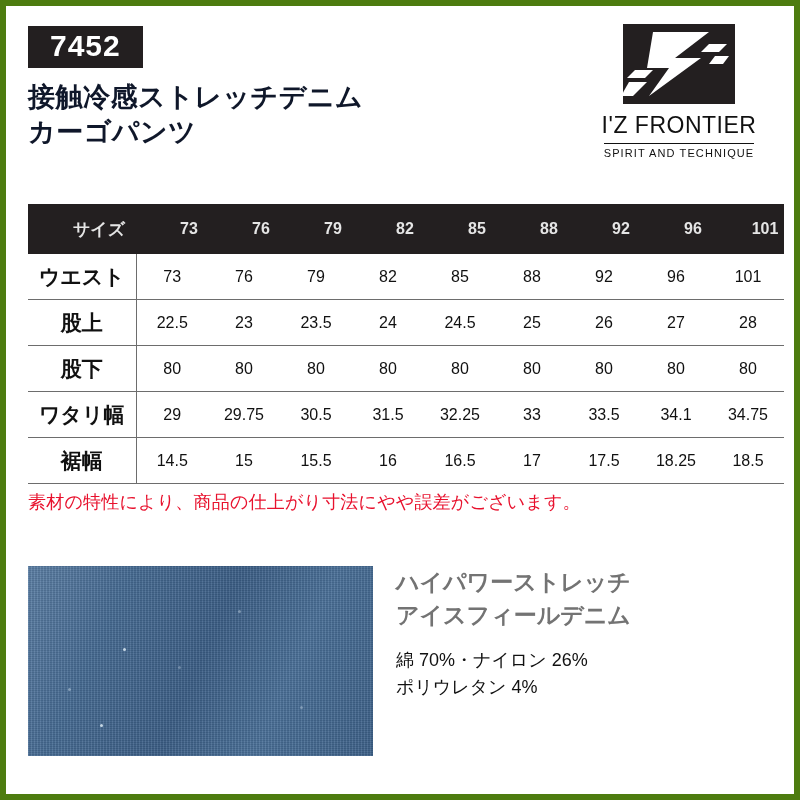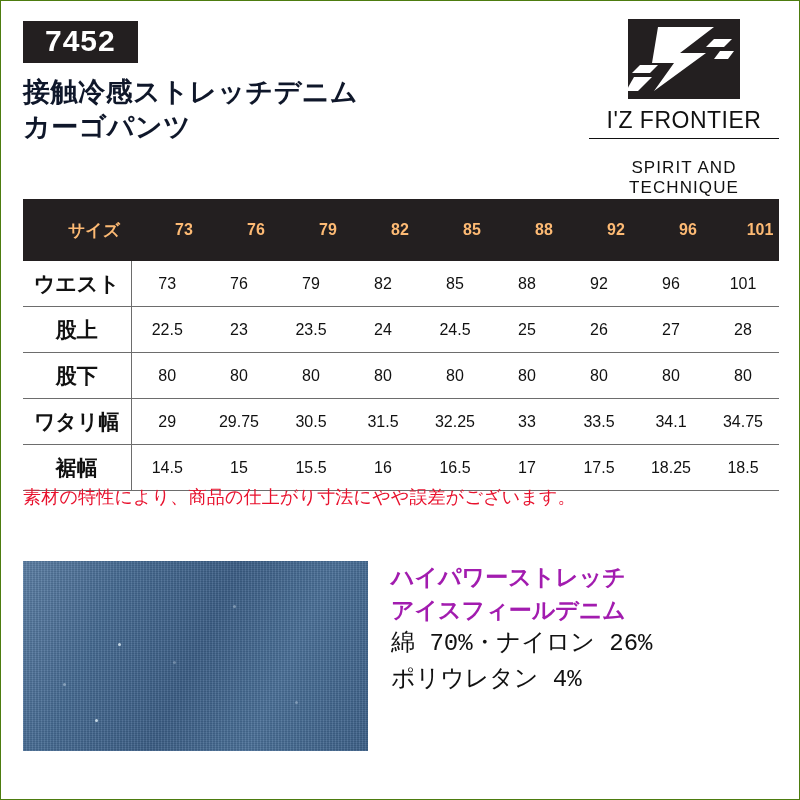--- a/index.html
+++ b/index.html
@@ -13,21 +13,21 @@
     font-family: "Liberation Sans", "DejaVu Sans", sans-serif;
     color: #111111;
     position: relative;
     overflow: hidden;
   }
   .page {
     position: absolute;
     left: 0; top: 0;
     width: 800px;
     height: 800px;
-    border: 1px solid #4d7c0f;
+    border: 6px solid #4d7c0f;
     box-sizing: border-box;
     background: #fff;
   }
 
   
   .header {
     position: absolute;
     left: 22px;
     top: 20px;
     width: 756px;
@@ -72,25 +72,25 @@
   .logo-mark svg { display: block; }
   .logo-text {
     margin-top: 8px;
     font-size: 23px;
     font-weight: normal;
     letter-spacing: 0.5px;
     color: #111;
   }
   .logo-sub {
     margin-top: 4px;
-    font-size: 17px;
+    font-size: 11px;
     letter-spacing: 1.1px;
     color: #111;
     border-top: 1px solid #111;
-    padding-top: 19px;
+    padding-top: 3px;
     display: inline-block;
   }
 
   
   .size-table {
     position: absolute;
     left: 22px;
     top: 198px;
     width: 756px;
     border-collapse: collapse;
@@ -99,23 +99,23 @@
   .size-table td, .size-table th {
     font-size: 16px;
     text-align: center;
     padding: 0;
     height: 45px;
     font-weight: normal;
     vertical-align: middle;
   }
   .size-table thead th {
     background: #231f20;
-    color: #fdba74;
-    font-weight: bold;
-    height: 62px;
+    color: #e5e5e5;
+    font-weight: bold;
+    height: 50px;
     padding-left: 34px;
   }
   .size-table thead th.rowhead {
     font-size: 17px;
   }
   .size-table tbody tr {
     border-bottom: 1px solid #6d6d6d;
   }
   .size-table tbody tr:last-child { border-bottom: 1px solid #6d6d6d; }
   .size-table td.rowhead {
@@ -177,28 +177,27 @@
   .fabric-info {
     position: absolute;
     left: 390px;
     top: 560px;
     width: 390px;
   }
   .fabric-title {
     font-size: 23px;
     font-weight: bold;
     line-height: 1.42;
-    color: #a21caf;
+    color: #737373;
   }
   .fabric-comp {
-    margin-top: 0;
-    font-size: 24px;
+    margin-top: 16px;
+    font-size: 18px;
     line-height: 1.5;
     color: #111;
-    font-family: Liberation Mono, monospace;
   }
 </style>
 </head>
 <body>
 
 <div class="page">
 
   <div class="header">
     <div class="product-code">7452</div>
     <div class="product-name">

